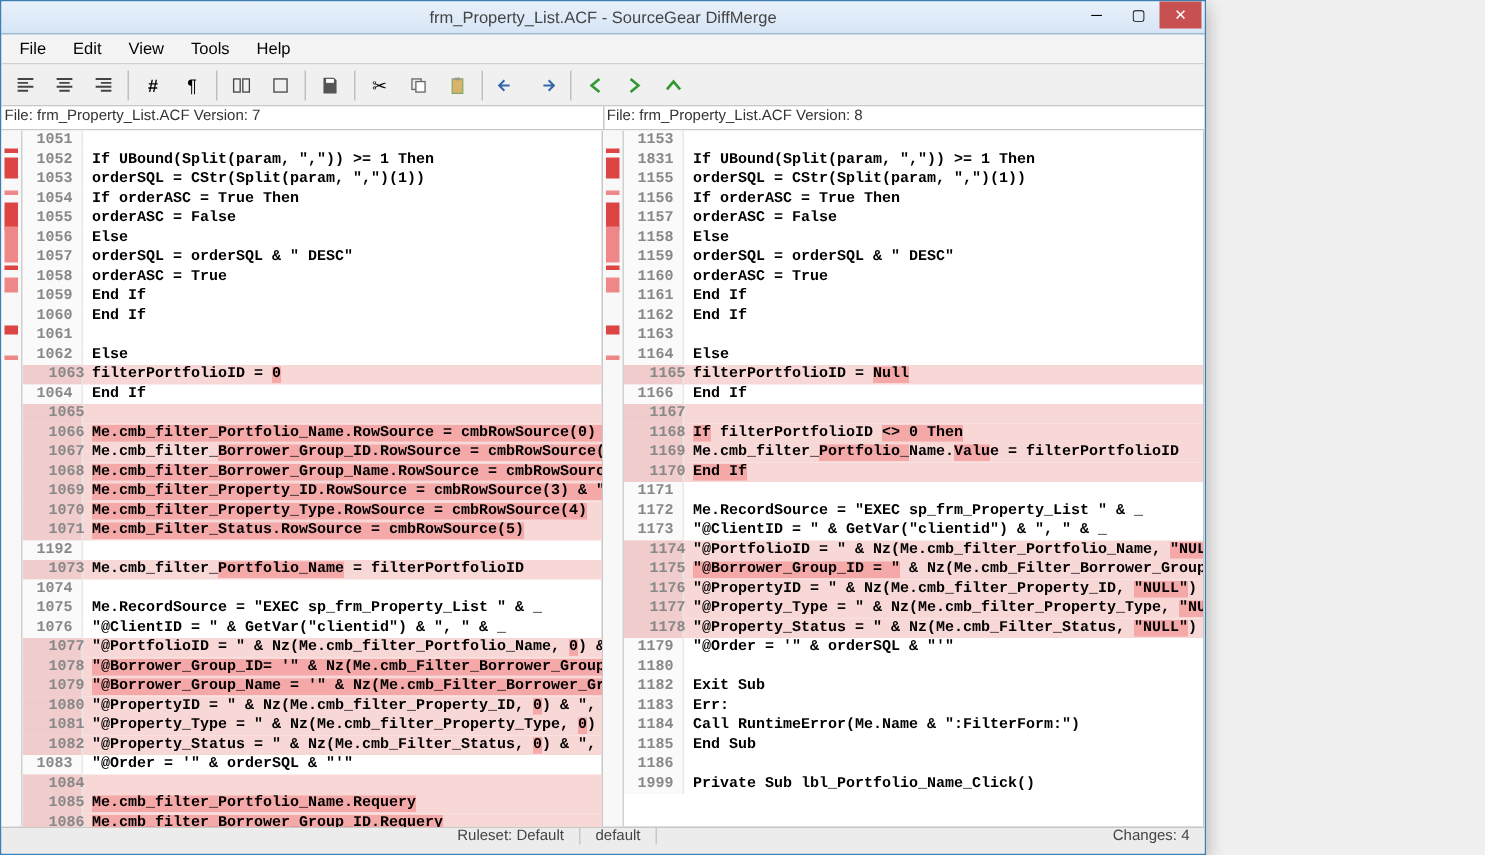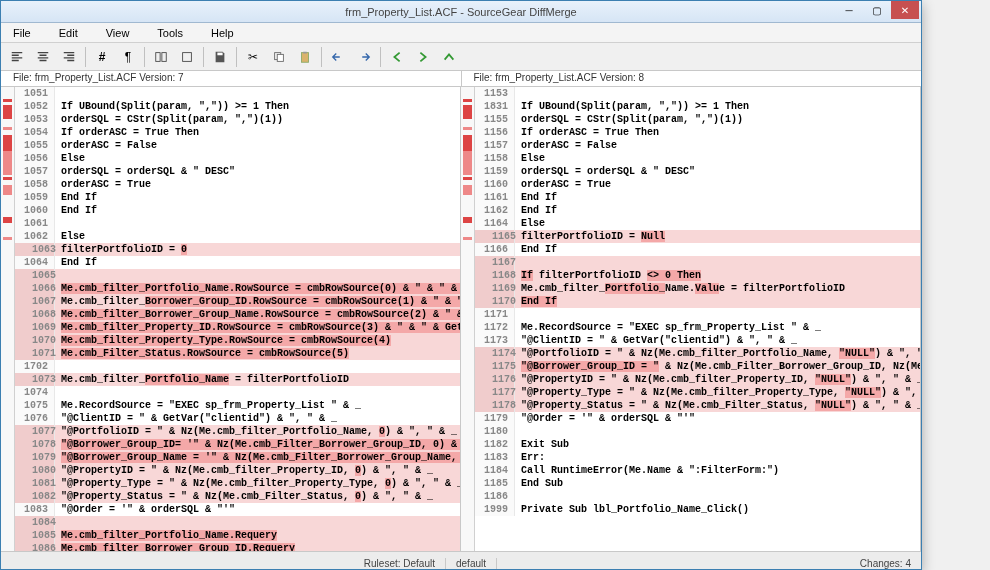--- a/index.html
+++ b/index.html
@@ -1,42 +1,42 @@
 <!DOCTYPE html>
 <html><head>
 <meta charset="utf-8">
 <style>
 * { margin:0; padding:0; box-sizing:border-box; }
 body { font-family:"Segoe UI",Tahoma,sans-serif; font-size:11px; background:#f0f0f0; overflow:hidden; }
-.window { width:922px; height:570px; background:#fff; border:1px solid #3c7fb1; display:flex; flex-direction:column; box-shadow:0 4px 12px rgba(0,0,0,.3); }
+.window { width:804px; height:570px; background:#fff; border:1px solid #3c7fb1; display:flex; flex-direction:column; box-shadow:0 4px 12px rgba(0,0,0,.3); }
 .titlebar { height:22px; background:linear-gradient(#e8f1fb,#d6e5f5); display:flex; align-items:center; justify-content:center; position:relative; border-bottom:1px solid #a0b8d0; }
 .titlebar .title { font-size:11px; color:#444; }
 .win-controls { position:absolute; right:2px; top:0; display:flex; }
 .win-btn { width:28px; height:18px; display:flex; align-items:center; justify-content:center; font-size:10px; }
 .win-close { background:#c75050; color:#fff; }
-.menubar { height:20px; background:#f4f4f4; border-bottom:1px solid #d0d0d0; display:flex; align-items:center; padding:0 4px; gap:12px; font-size:11px; }
+.menubar { height:20px; background:#f4f4f4; border-bottom:1px solid #d0d0d0; display:flex; align-items:center; padding:0 4px; gap:2px; font-size:11px; }
 .menu-item { padding:2px 8px; cursor:default; }
 .toolbar { height:28px; background:#f0f0f0; border-bottom:1px solid #c8c8c8; display:flex; align-items:center; padding:0 4px; gap:2px; }
 .tool-btn { width:24px; height:24px; border:1px solid transparent; display:flex; align-items:center; justify-content:center; font-size:12px; cursor:default; }
 .tool-sep { width:1px; height:20px; background:#c0c0c0; margin:0 2px; }
 .file-hdr { height:16px; background:#fff; border-bottom:1px solid #c8c8c8; display:flex; font-size:10px; }
-.file-hdr > div { flex:1; padding:1px 12px; border-right:1px solid #c8c8c8; color:#333; }
+.file-hdr > div { flex:1; padding:1px 2px; border-right:1px solid #c8c8c8; color:#333; }
 .file-hdr > div:last-child { text-align:left; border-right:none; }
 .diff-area { flex:1; display:flex; overflow:hidden; background:#fff;font-weight:bold; }
 .ruler { width:14px; background:#f8f8f8; border-right:1px solid #d0d0d0; position:relative; }
 .ruler-mark { position:absolute; left:2px; right:2px; background:#e88; }
 .ruler-mark.ch { background:#d44; }
 .pane { flex:1; overflow:auto; font-family:Consolas,"Courier New",monospace; font-size:10px; line-height:13px; border-right:1px solid #c8c8c8; white-space:nowrap; }
 .ln { display:flex; }
 .gutter { width:40px; text-align:right; padding-right:6px; color:#888; background:#fafafa; border-right:1px solid #e8e8e8; flex-shrink:0; user-select:none; }
 .code { padding-left:6px; flex:1; }
 .del { background:#f8d7d7; }
 .del .gutter { background:#f0cccc;padding-left:17px; }
 .hl { background:#f4a8a8; }
-.status { height:18px; background:#ececec; border-top:1px solid #c8c8c8; display:flex; align-items:flex-end; font-size:10px; color:#444; }
+.status { height:18px; background:#ececec; border-top:1px solid #c8c8c8; display:flex; align-items:flex-start; font-size:10px; color:#444; }
 .status > div { padding:0 10px; border-right:1px solid #c8c8c8; }
 .status .sp { flex:1; border:none; }
 .status .changes { margin-left:auto; border-right:none; }
 svg { width:14px; height:14px; }
 </style>
 </head>
 <body>
 
 <div class="window">
   <div class="titlebar">
@@ -235,21 +235,21 @@
         </div>
         <div class="ln del">
           <span class="gutter">1070</span>
           <span class="code"><span class="hl">Me.cmb_filter_Property_Type.RowSource = cmbRowSource(4)</span></span>
         </div>
         <div class="ln del">
           <span class="gutter">1071</span>
           <span class="code"><span class="hl">Me.cmb_Filter_Status.RowSource = cmbRowSource(5)</span></span>
         </div>
         <div class="ln">
-          <span class="gutter">1702</span>
+          <span class="gutter">1192</span>
           <span class="code"></span>
         </div>
         <div class="ln del">
           <span class="gutter">1073</span>
           <span class="code">Me.cmb_filter_<span class="hl">Portfolio_Name</span> = filterPortfolioID</span>
         </div>
         <div class="ln">
           <span class="gutter">1074</span>
           <span class="code"></span>
         </div>
@@ -348,20 +348,24 @@
         </div>
         <div class="ln">
           <span class="gutter">1161</span>
           <span class="code">      End If</span>
         </div>
         <div class="ln">
           <span class="gutter">1162</span>
           <span class="code">    End If</span>
         </div>
         <div class="ln">
+          <span class="gutter">1163</span>
+          <span class="code"></span>
+        </div>
+        <div class="ln">
           <span class="gutter">1164</span>
           <span class="code">Else</span>
         </div>
         <div class="ln del">
           <span class="gutter">1165</span>
           <span class="code">  filterPortfolioID = <span class="hl">Null</span></span>
         </div>
         <div class="ln">
           <span class="gutter">1166</span>
           <span class="code">End If</span>

